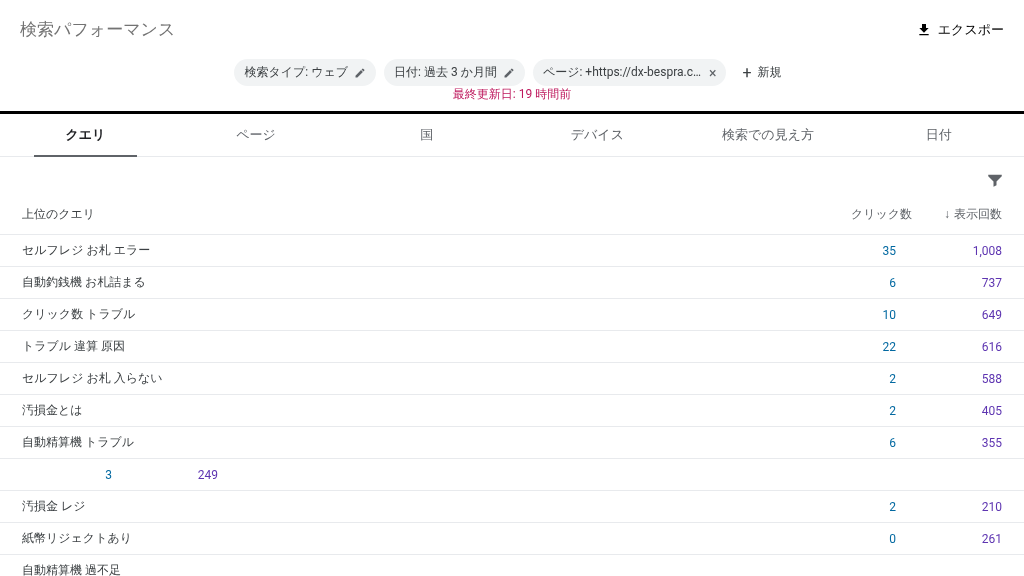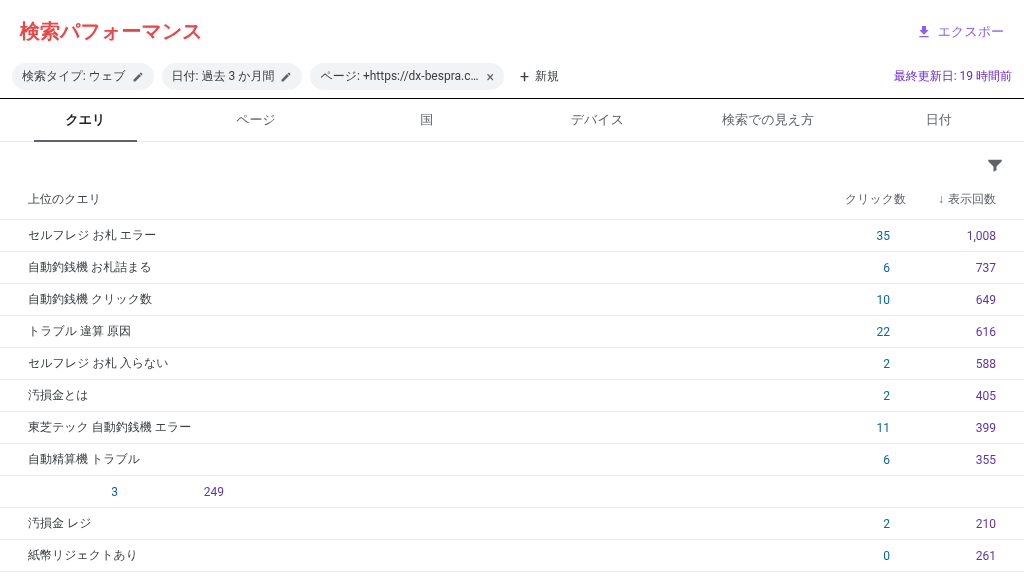--- a/index.html
+++ b/index.html
@@ -12,38 +12,39 @@
   height: 576px;
   overflow: hidden;
 }
 .header {
   display: flex;
   justify-content: space-between;
   align-items: center;
   padding: 18px 20px 10px 20px;
 }
 .page-title {
-  font-size: 20px;
-  color: #ef4444;
-  font-weight: 700;
+  font-size: 17px;
+  color: #737373;
+  font-weight: 400;
 }
 .export-btn {
   display: flex;
   align-items: center;
   gap: 6px;
-  color: #8b5cf6;
+  color: #000000;
   font-size: 13px;
   cursor: pointer;
 }
 .filter-row {
   display: flex;
   justify-content: space-between;
   align-items: center;
   padding: 8px 12px;
-  border-bottom: 1px solid #000000;
+  border-bottom: 3px solid #000000;
+  flex-direction: column;
 }
 .chips {
   display: flex;
   gap: 8px;
   align-items: center;
 }
 .chip {
   display: flex;
   align-items: center;
   gap: 6px;
@@ -60,21 +61,21 @@
 .new-btn {
   display: flex;
   align-items: center;
   gap: 6px;
   color: #3c4043;
   font-size: 12px;
   padding: 5px 8px;
   cursor: pointer;
 }
 .last-updated {
-  color: #6d28d9;
+  color: #be185d;
   font-size: 12px;
   white-space: nowrap;
 }
 .tabs {
   display: flex;
   border-bottom: 1px solid #e8eaed;
 }
 .tab {
   flex: 1;
   text-align: center;
@@ -103,21 +104,21 @@
   padding: 8px 14px 0 0;
 }
 .filter-icon {
   color: #5f6368;
   cursor: pointer;
   padding: 6px;
 }
 .table-header, .table-row {
   display: flex;
   align-items: center;
-  padding: 0 28px;
+  padding: 0 22px;
   border-bottom: 1px solid #e8eaed;
 }
 .table-header {
   color: #5f6368;
   font-size: 12px;
   height: 40px;
 }
 .table-row {
   height: 32px;
   font-size: 12px;
@@ -213,45 +214,40 @@
       <div class="col-query">セルフレジ お札 エラー</div>
       <div class="col-clicks">35</div>
       <div class="col-impr">1,008</div>
     </div>
     <div class="table-row">
       <div class="col-query">自動釣銭機 お札詰まる</div>
       <div class="col-clicks">6</div>
       <div class="col-impr">737</div>
     </div>
     <div class="table-row">
-      <div class="col-query">自動釣銭機 クリック数</div>
+      <div class="col-query">クリック数 トラブル</div>
       <div class="col-clicks">10</div>
       <div class="col-impr">649</div>
     </div>
     <div class="table-row">
       <div class="col-query">トラブル 違算 原因</div>
       <div class="col-clicks">22</div>
       <div class="col-impr">616</div>
     </div>
     <div class="table-row">
       <div class="col-query">セルフレジ お札 入らない</div>
       <div class="col-clicks">2</div>
       <div class="col-impr">588</div>
     </div>
     <div class="table-row">
       <div class="col-query">汚損金とは</div>
       <div class="col-clicks">2</div>
       <div class="col-impr">405</div>
     </div>
     <div class="table-row">
-      <div class="col-query">東芝テック 自動釣銭機 エラー</div>
-      <div class="col-clicks">11</div>
-      <div class="col-impr">399</div>
-    </div>
-    <div class="table-row">
       <div class="col-query">自動精算機 トラブル</div>
       <div class="col-clicks">6</div>
       <div class="col-impr">355</div>
     </div>
     <div class="table-row">
       <div class="col-clicks">3</div>
       <div class="col-impr">249</div>
     </div>
     <div class="table-row">
       <div class="col-query">汚損金 レジ</div>

